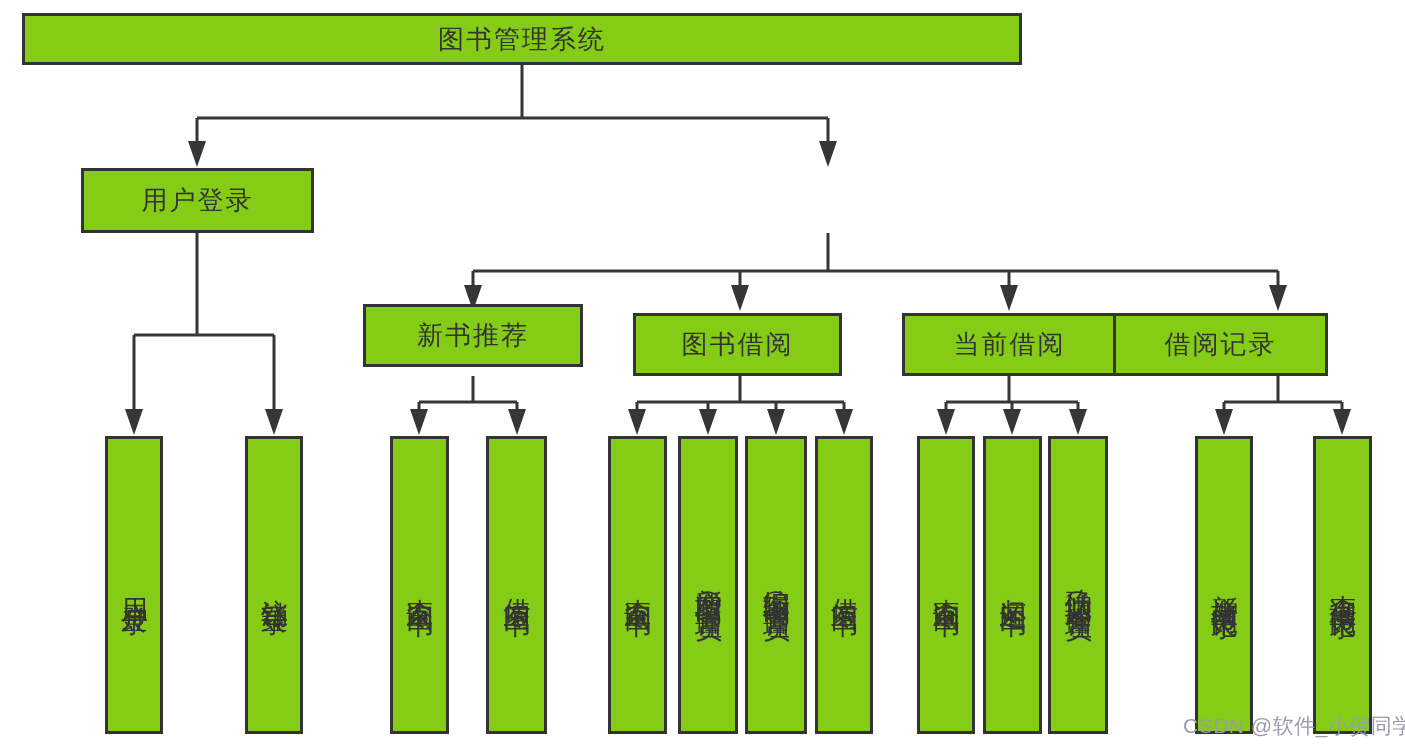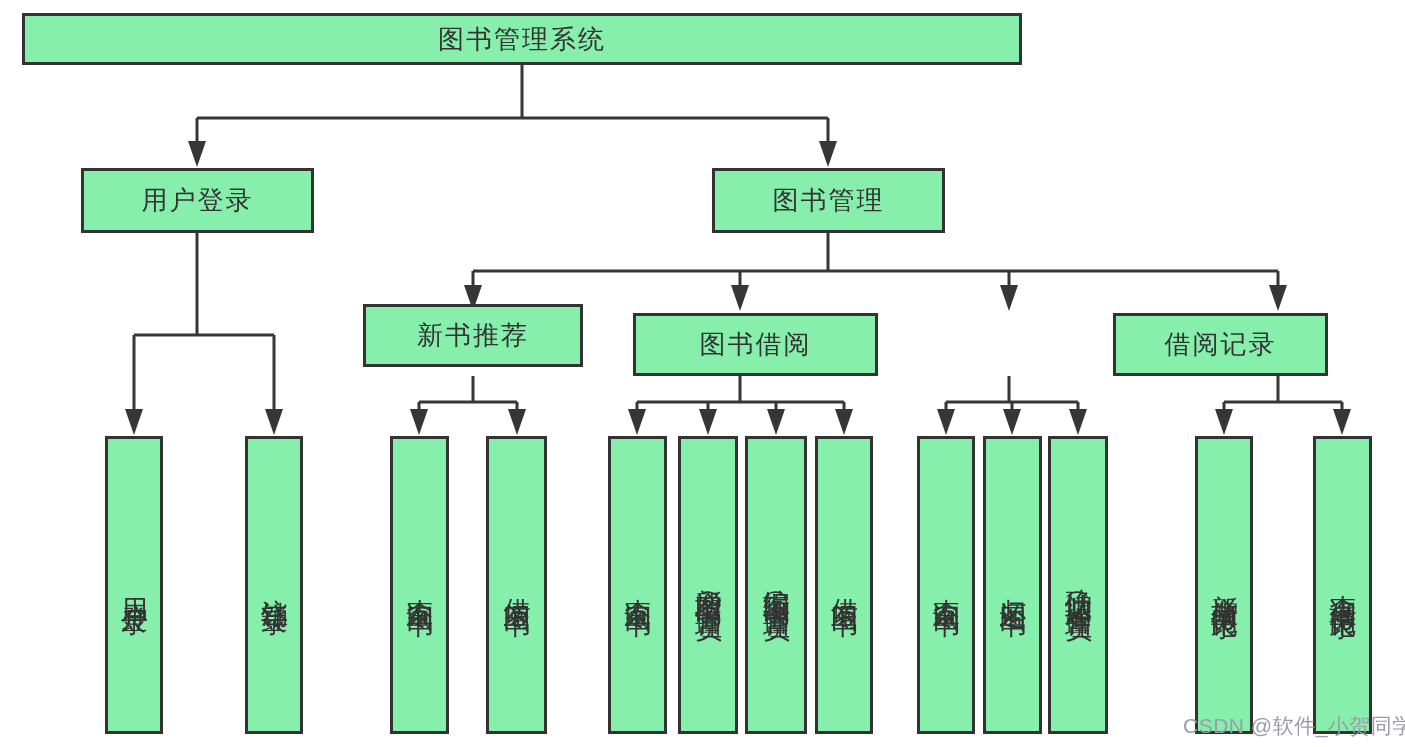--- a/index.html
+++ b/index.html
@@ -6,21 +6,21 @@
   html,body{margin:0;padding:0;background:#ffffff;}
   body{
     width:1405px;height:747px;position:relative;overflow:hidden;
     font-family:"Liberation Sans","DejaVu Sans",sans-serif;
   }
   .stage{position:absolute;left:0;top:0;width:1405px;height:747px;}
   svg.wires{position:absolute;left:0;top:0;z-index:1;}
   .wire{stroke:#363636;stroke-width:3;fill:none;}
   .arrow{fill:#363636;stroke:none;}
   .box{
-    position:absolute;z-index:2;background:#86efac;
+    position:absolute;z-index:2;background:#84cc16;
     border:3px solid #333333;box-sizing:border-box;
     display:flex;align-items:center;justify-content:center;
     color:#333333;
   }
   .h{font-size:26px;letter-spacing:2px;white-space:nowrap;}
   .v{
     font-size:27px;letter-spacing:4px;
     writing-mode:vertical-rl;text-orientation:mixed;
     line-height:1;
   }
@@ -67,24 +67,24 @@
     <polygon class="arrow" points="1069,409 1087,409 1078,435"></polygon>
 
     <path class="wire" d="M1278 376 V402 M1224 402 H1342 M1224 402 V410 M1342 402 V410"></path>
     <polygon class="arrow" points="1215,409 1233,409 1224,435"></polygon>
     <polygon class="arrow" points="1333,409 1351,409 1342,435"></polygon>
   </svg>
 
   <div class="box h" style="left:22px;top:13px;width:1000px;height:52px">图书管理系统</div>
 
   <div class="box h" style="left:81px;top:168px;width:233px;height:65px">用户登录</div>
-  <div class="box h" style="left:712px;top:168px;width:233px;height:65px">图书管理</div>
 
   <div class="box h" style="left:363px;top:304px;width:220px;height:63px">新书推荐</div>
-  <div class="box h" style="left:633px;top:313px;width:245px;height:63px">图书借阅</div>
+  <div class="box h" style="left:633px;top:313px;width:209px;height:63px">图书借阅</div>
+  <div class="box h" style="left:902px;top:313px;width:215px;height:63px">当前借阅</div>
   <div class="box h" style="left:1113px;top:313px;width:215px;height:63px">借阅记录</div>
 
   <div class="box v" style="left:105px;top:436px;width:58px;height:298px">用户登录</div>
   <div class="box v" style="left:245px;top:436px;width:58px;height:298px">注销登录</div>
 
   <div class="box v" style="left:390px;top:436px;width:59px;height:298px">查询图书</div>
   <div class="box v" style="left:486px;top:436px;width:61px;height:298px">借阅图书</div>
 
   <div class="box v" style="left:608px;top:436px;width:59px;height:298px">查询图书</div>
   <div class="box v" style="left:678px;top:436px;width:60px;height:298px">新增图书（管理员）</div>

